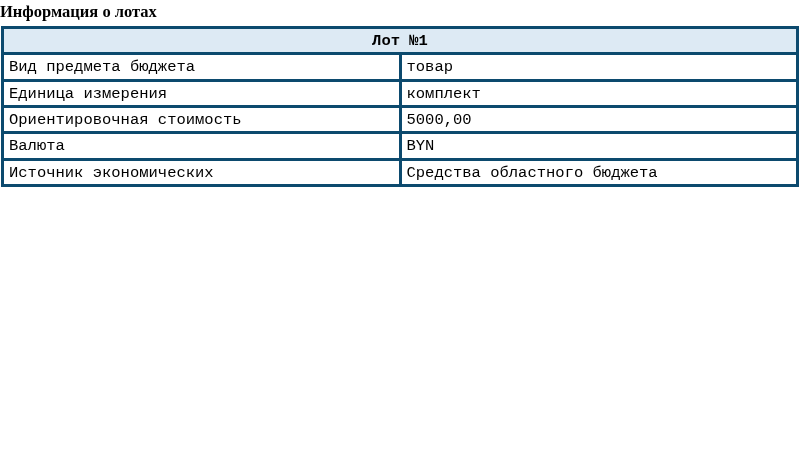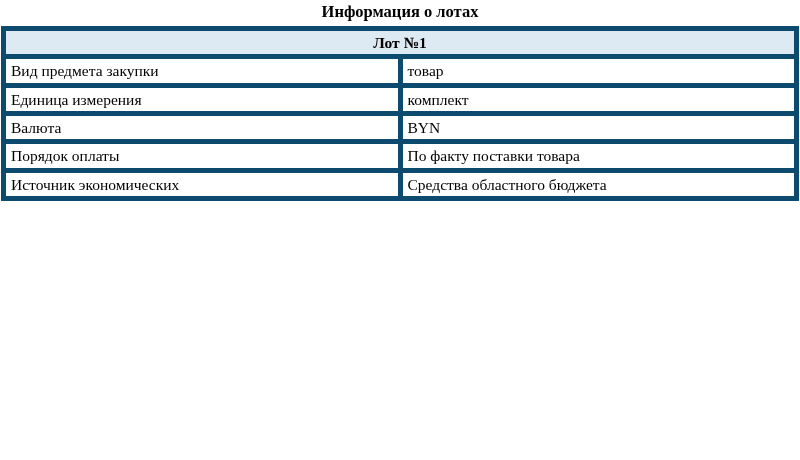--- a/index.html
+++ b/index.html
@@ -14,38 +14,38 @@
     color: #000000;
     overflow: hidden;
   }
   .page {
     width: 800px;
     height: 460px;
     box-sizing: border-box;
     position: relative;
   }
   .doc-title {
-    text-align: center;
     font-weight: bold;
     font-size: 16.5px;
     line-height: 1.1;
     padding: 3px 0 5px 0;
   }
   table.lots {
     border-collapse: collapse;
     width: 798px;
     margin: 0 1px;
     table-layout: fixed;
   }
   table.lots td, table.lots th {
-    border: 5px solid #0c4a6e;
+    border: 3px solid #0c4a6e;
     vertical-align: top;
     font-size: 15.5px;
     line-height: 1.18;
     padding: 3px 5px 2px 5px;
+    font-family: Liberation Mono, monospace;
   }
   .lot-header {
     text-align: center;
     font-weight: bold;
     background: #ddeaf4;
     font-size: 16.5px;
     padding: 2px 0 3px 0;
   }
   .col-label {
     width: 296px;
@@ -81,42 +81,42 @@
   <table class="lots">
     <tbody>
       <tr>
         <td class="lot-header" colspan="2">Лот №1</td>
       </tr>
 
 
 
 
       <tr>
-        <td class="col-label">Вид предмета закупки</td>
+        <td class="col-label">Вид предмета бюджета</td>
         <td class="cell-value">товар</td>
       </tr>
 
 
       <tr>
         <td class="col-label">Единица измерения</td>
         <td class="cell-value">комплект</td>
       </tr>
 
 
 
+      <tr>
+        <td class="col-label">Ориентировочная стоимость</td>
+        <td class="cell-value">5000,00</td>
+      </tr>
 
       <tr>
         <td class="col-label">Валюта</td>
         <td class="cell-value">BYN</td>
       </tr>
 
-      <tr>
-        <td class="col-label">Порядок оплаты</td>
-        <td class="cell-value">По факту поставки товара</td>
-      </tr>
 
       <tr>
         <td class="col-label">Источник экономических</td>
         <td class="cell-value">Средства областного бюджета</td>
       </tr>
     </tbody>
   </table>
 
 </div>
 

